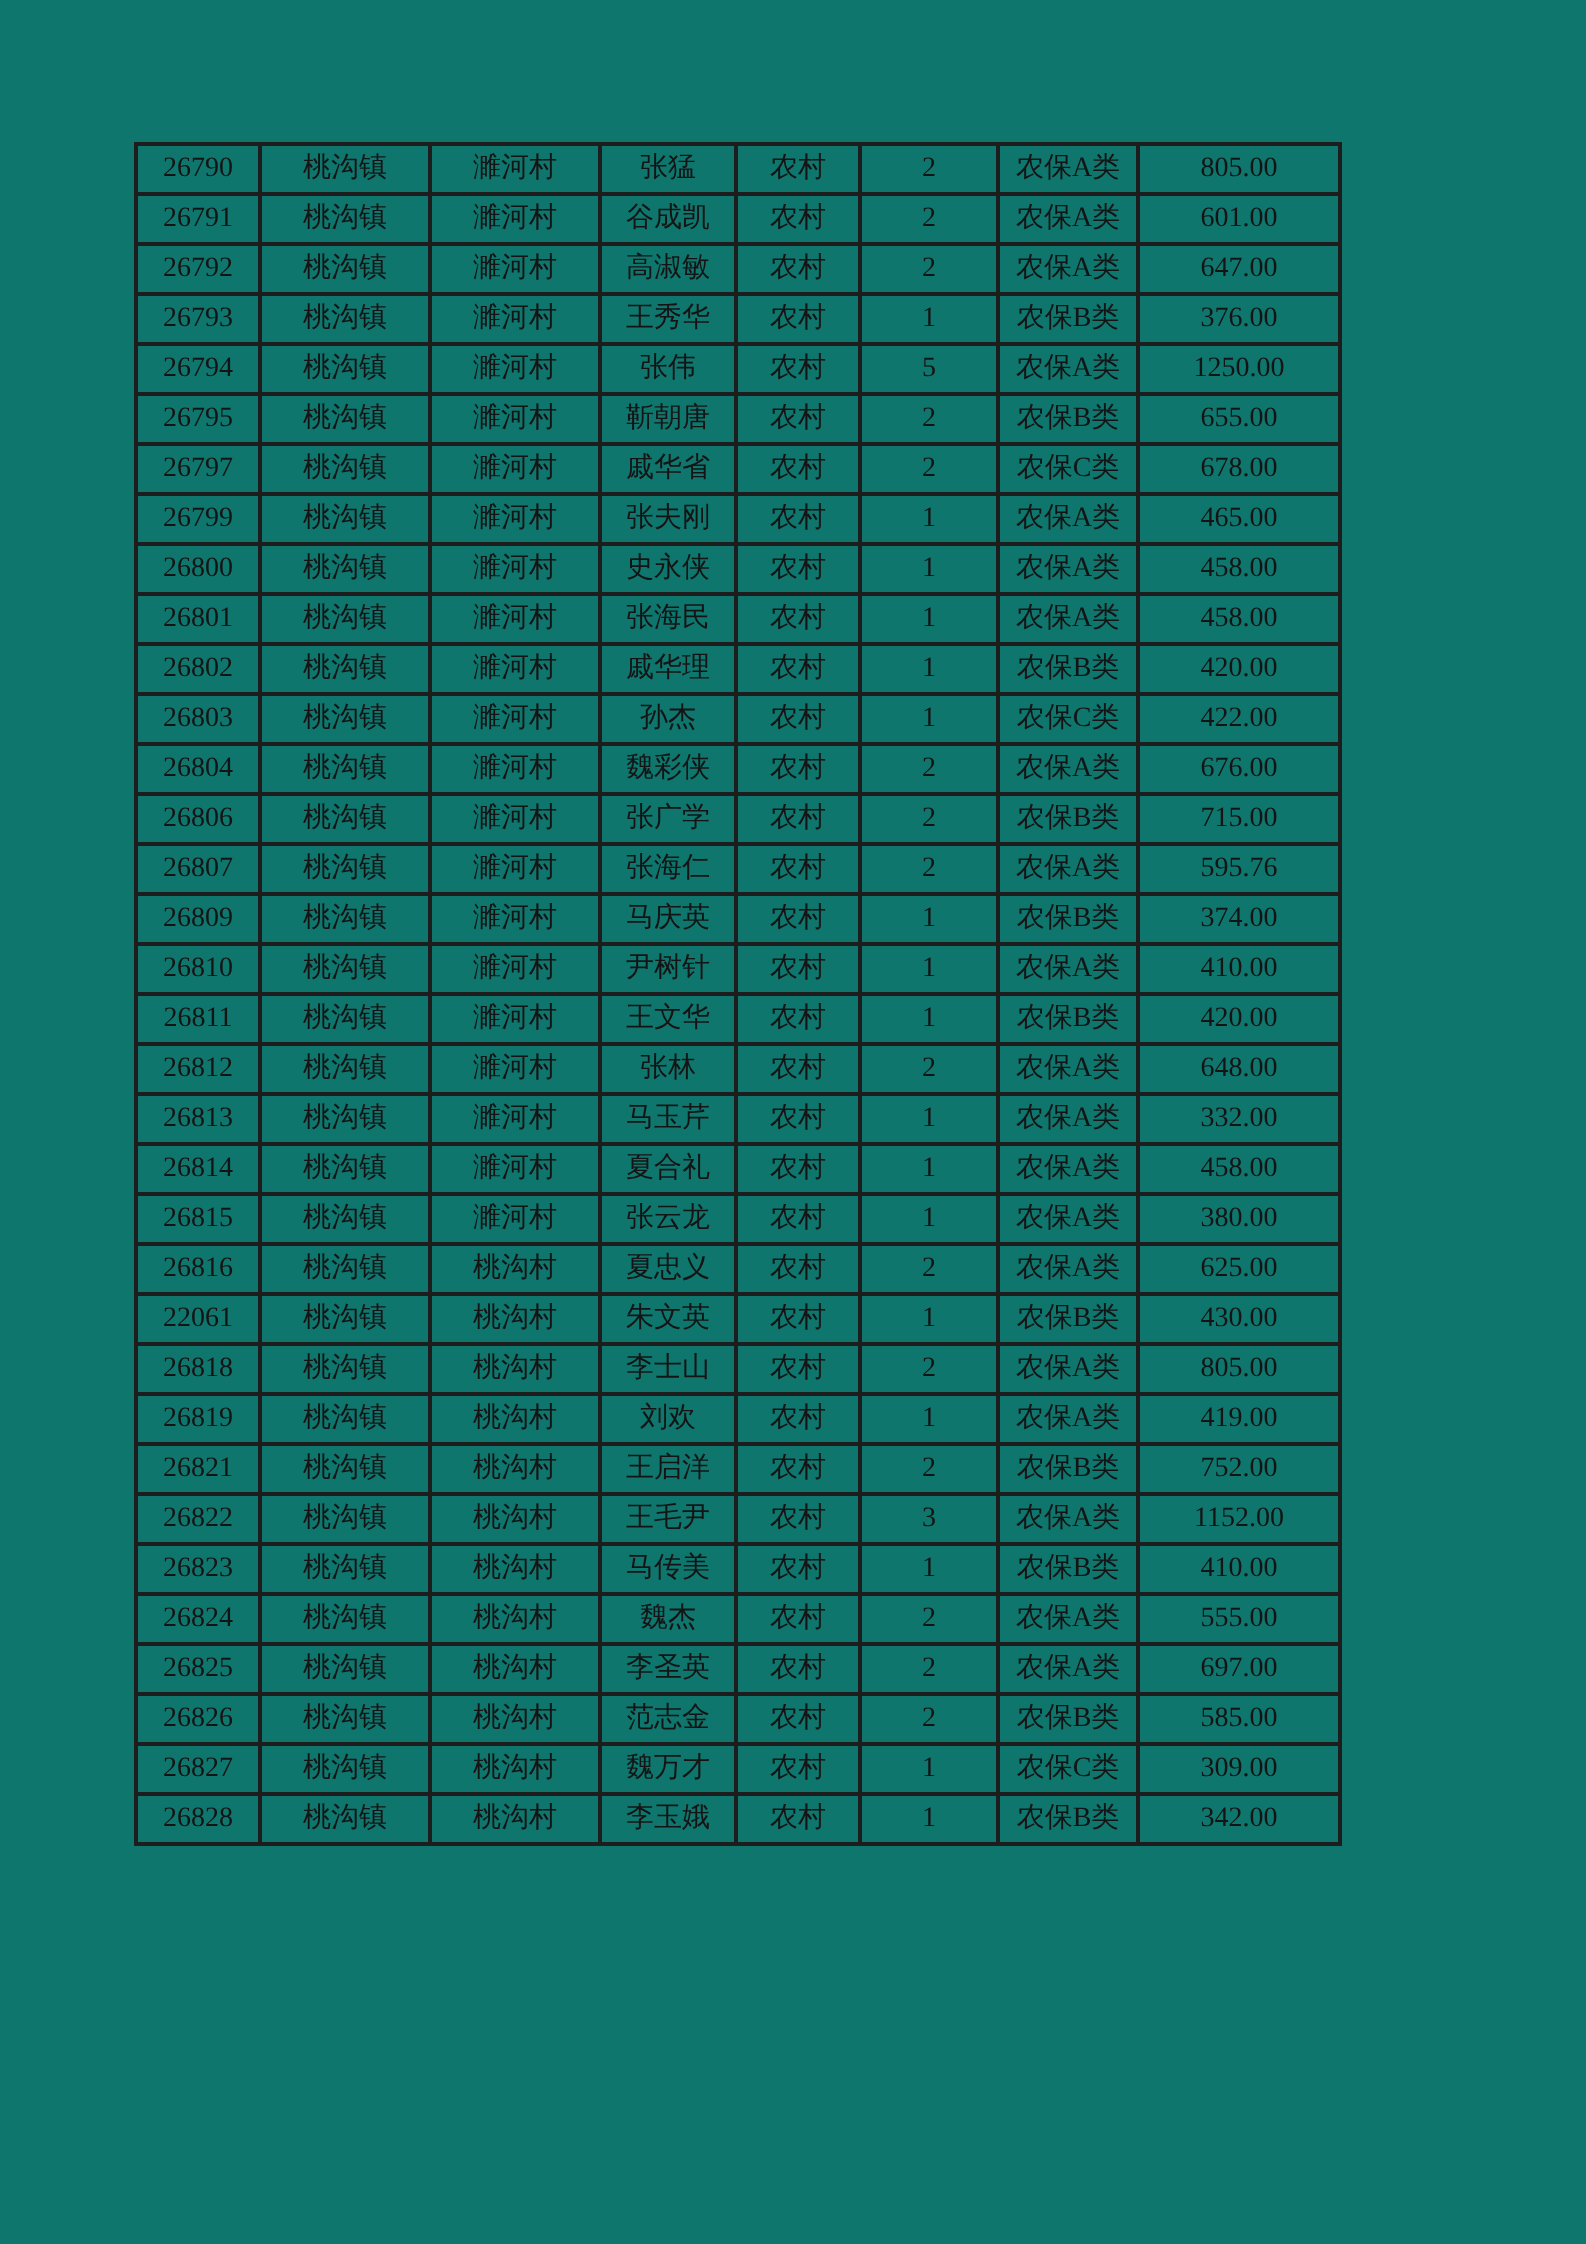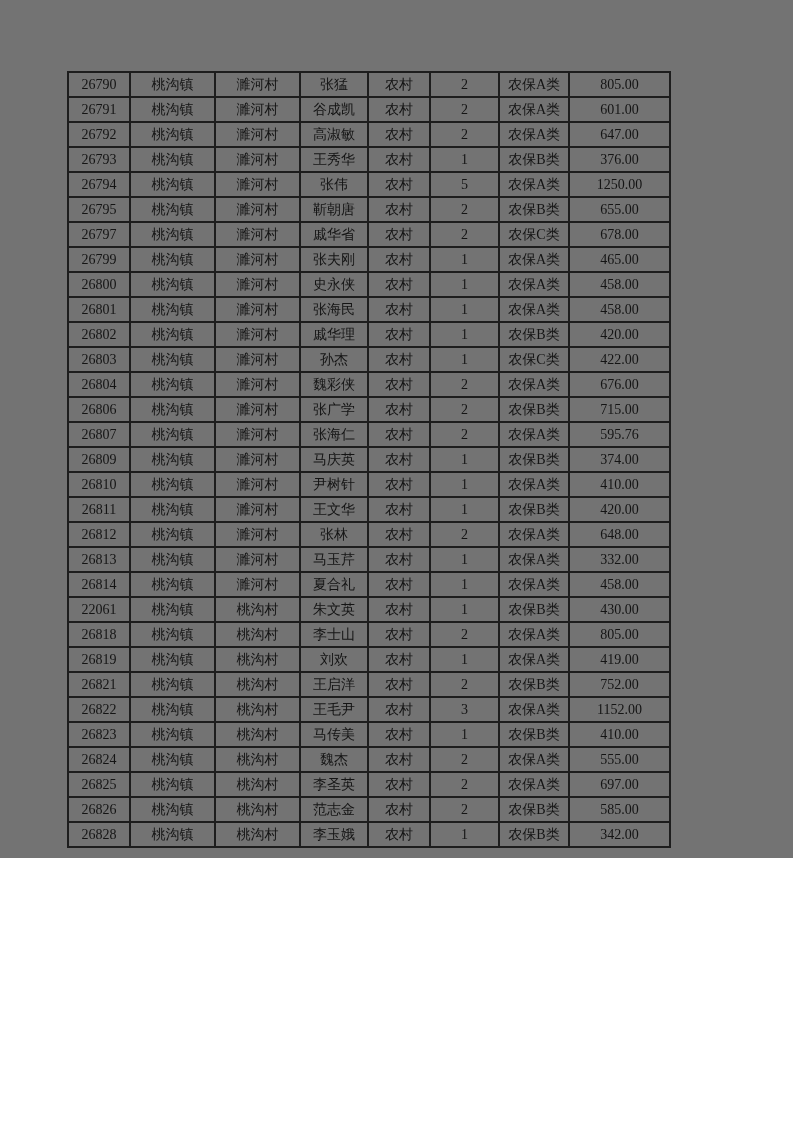--- a/index.html
+++ b/index.html
@@ -3,22 +3,22 @@
 <meta charset="utf-8">
 <style>
   html, body {
     margin: 0;
     padding: 0;
     background: #ffffff;
   }
   .sheet {
     position: relative;
     width: 793px;
-    height: 858px;
-    background: #737373;
+    height: 1122px;
+    background: #0f766e;
     overflow: hidden;
     font-family: "Liberation Serif", "DejaVu Serif", serif;
   }
   table.roster {
     position: absolute;
     left: 67px;
     top: 71px;
     width: 602px;
     border-collapse: collapse;
     table-layout: fixed;
@@ -265,20 +265,40 @@
           <td>26814</td>
           <td>桃沟镇</td>
           <td>濉河村</td>
           <td>夏合礼</td>
           <td>农村</td>
           <td>1</td>
           <td>农保A类</td>
           <td>458.00</td>
         </tr>
         <tr>
+          <td>26815</td>
+          <td>桃沟镇</td>
+          <td>濉河村</td>
+          <td>张云龙</td>
+          <td>农村</td>
+          <td>1</td>
+          <td>农保A类</td>
+          <td>380.00</td>
+        </tr>
+        <tr>
+          <td>26816</td>
+          <td>桃沟镇</td>
+          <td>桃沟村</td>
+          <td>夏忠义</td>
+          <td>农村</td>
+          <td>2</td>
+          <td>农保A类</td>
+          <td>625.00</td>
+        </tr>
+        <tr>
           <td>22061</td>
           <td>桃沟镇</td>
           <td>桃沟村</td>
           <td>朱文英</td>
           <td>农村</td>
           <td>1</td>
           <td>农保B类</td>
           <td>430.00</td>
         </tr>
         <tr>
@@ -353,20 +373,30 @@
         </tr>
         <tr>
           <td>26826</td>
           <td>桃沟镇</td>
           <td>桃沟村</td>
           <td>范志金</td>
           <td>农村</td>
           <td>2</td>
           <td>农保B类</td>
           <td>585.00</td>
+        </tr>
+        <tr>
+          <td>26827</td>
+          <td>桃沟镇</td>
+          <td>桃沟村</td>
+          <td>魏万才</td>
+          <td>农村</td>
+          <td>1</td>
+          <td>农保C类</td>
+          <td>309.00</td>
         </tr>
         <tr>
           <td>26828</td>
           <td>桃沟镇</td>
           <td>桃沟村</td>
           <td>李玉娥</td>
           <td>农村</td>
           <td>1</td>
           <td>农保B类</td>
           <td>342.00</td>

